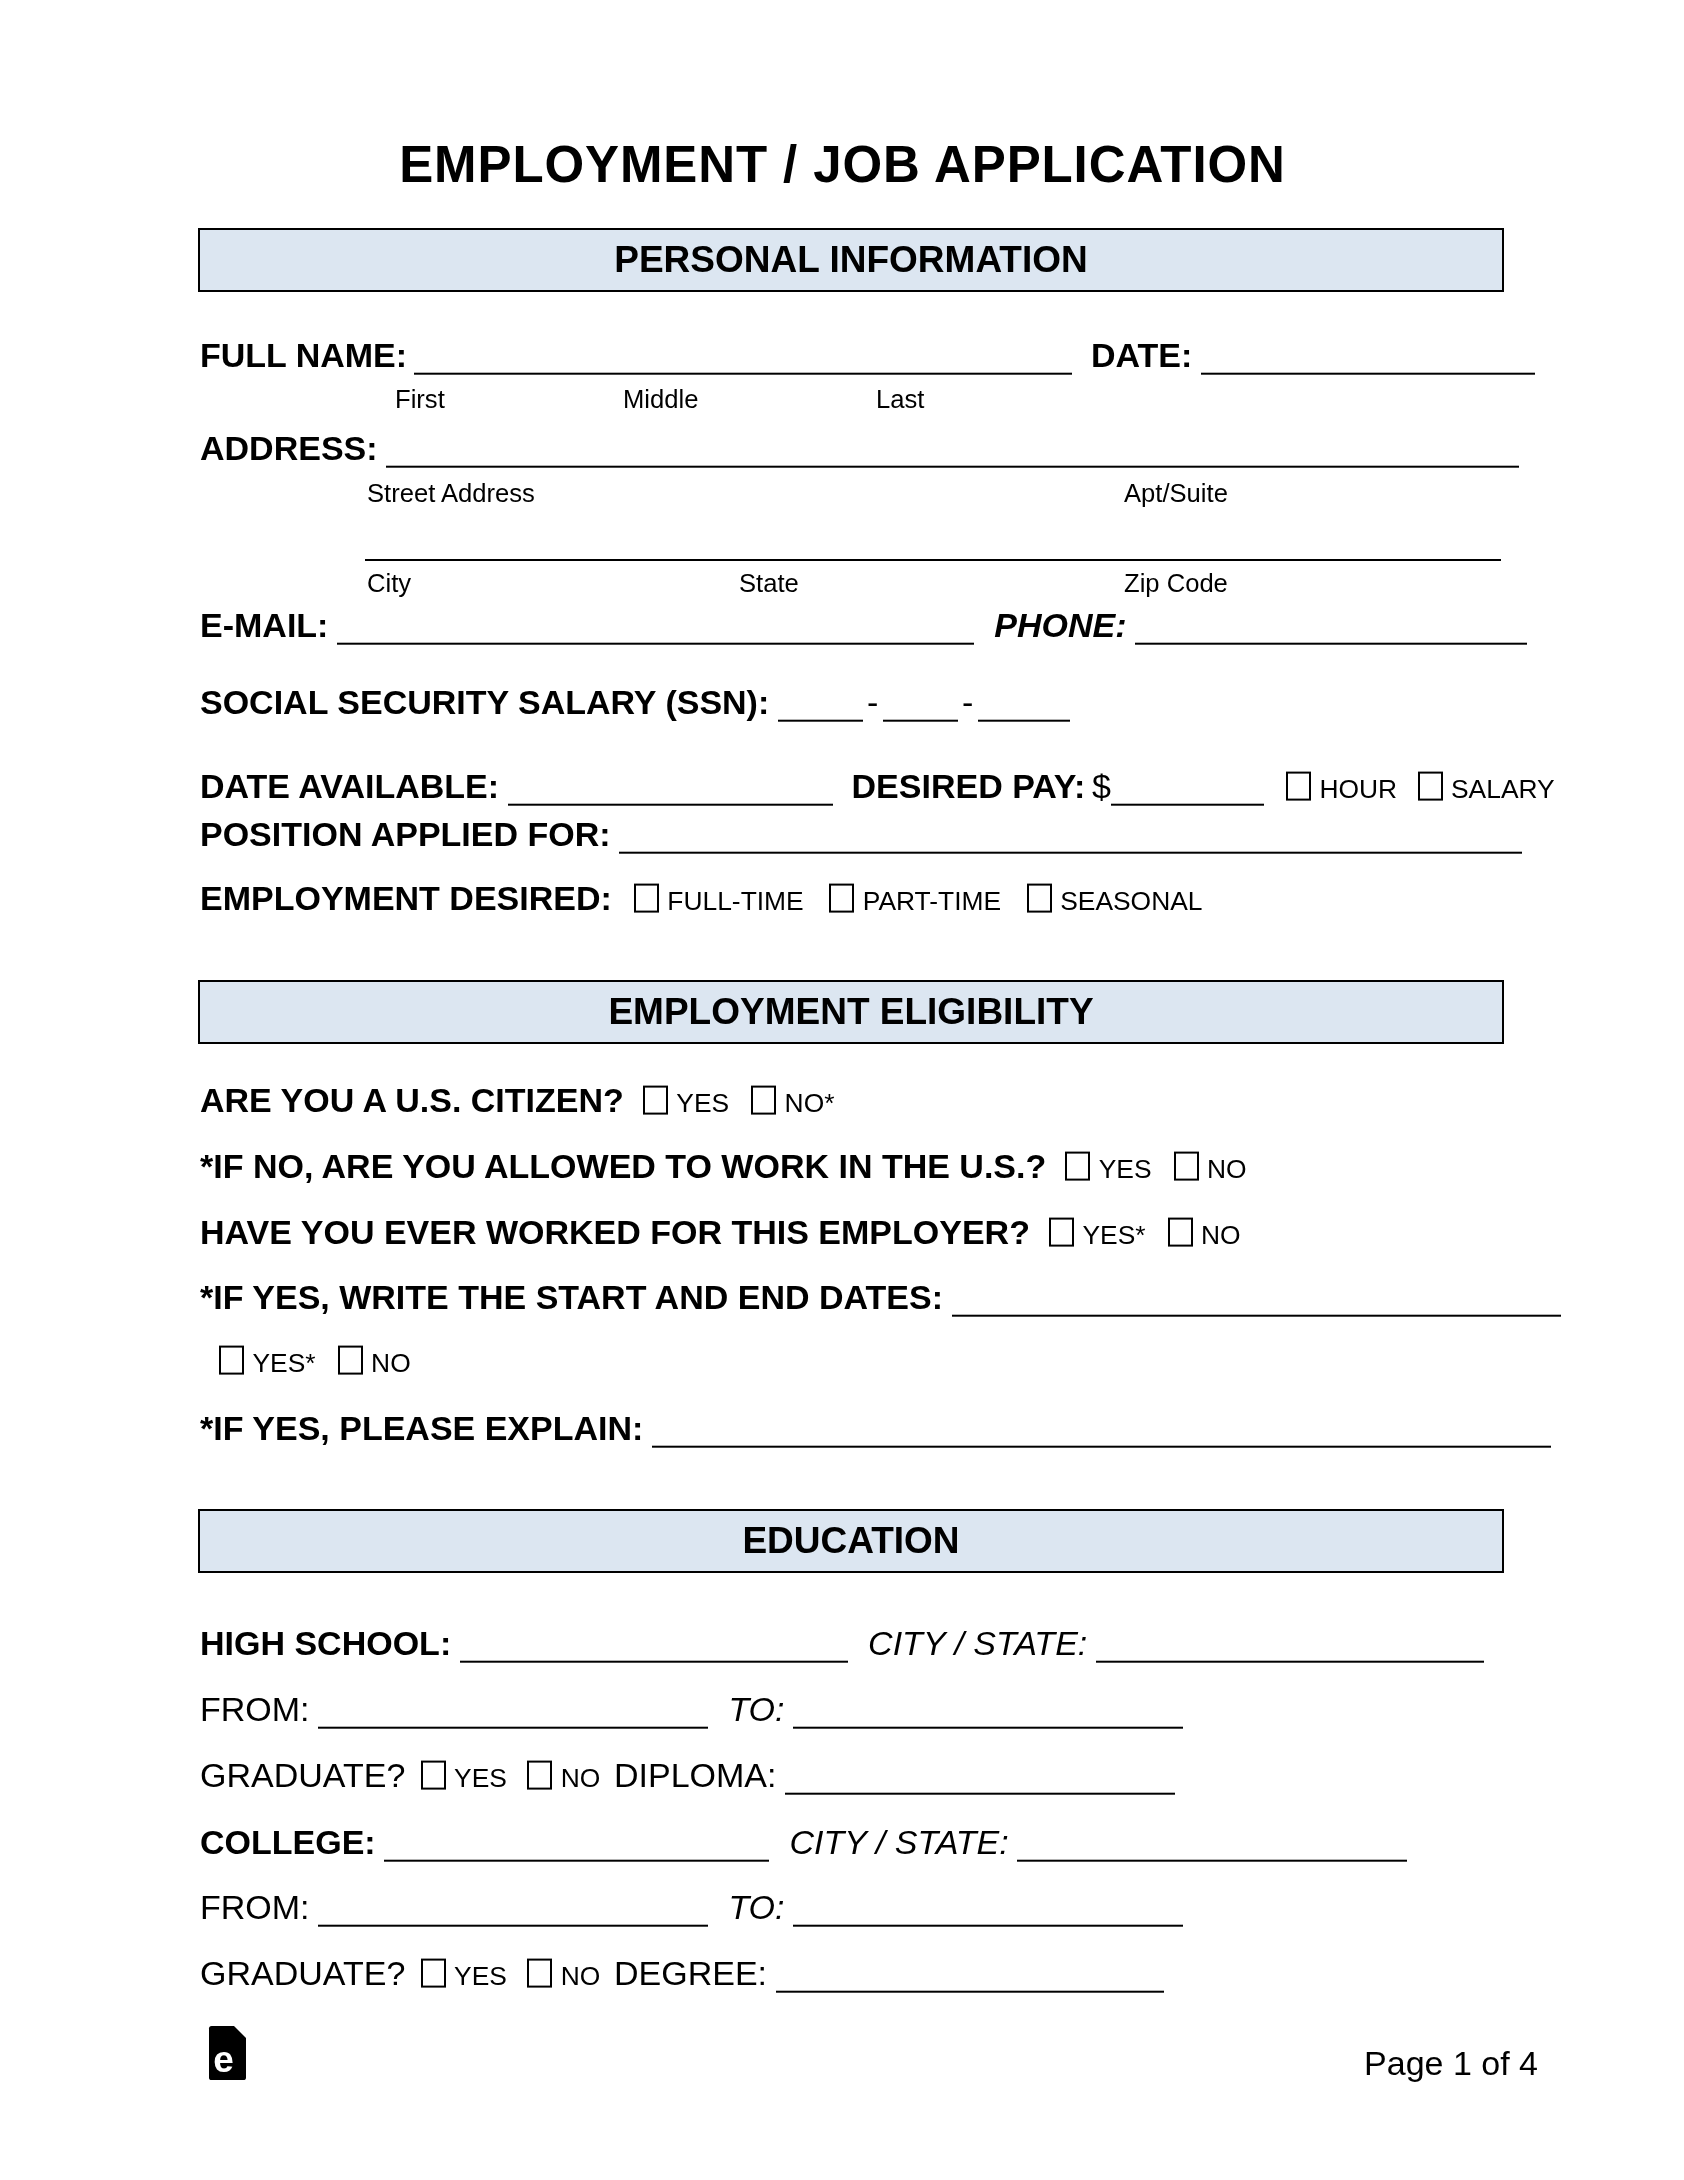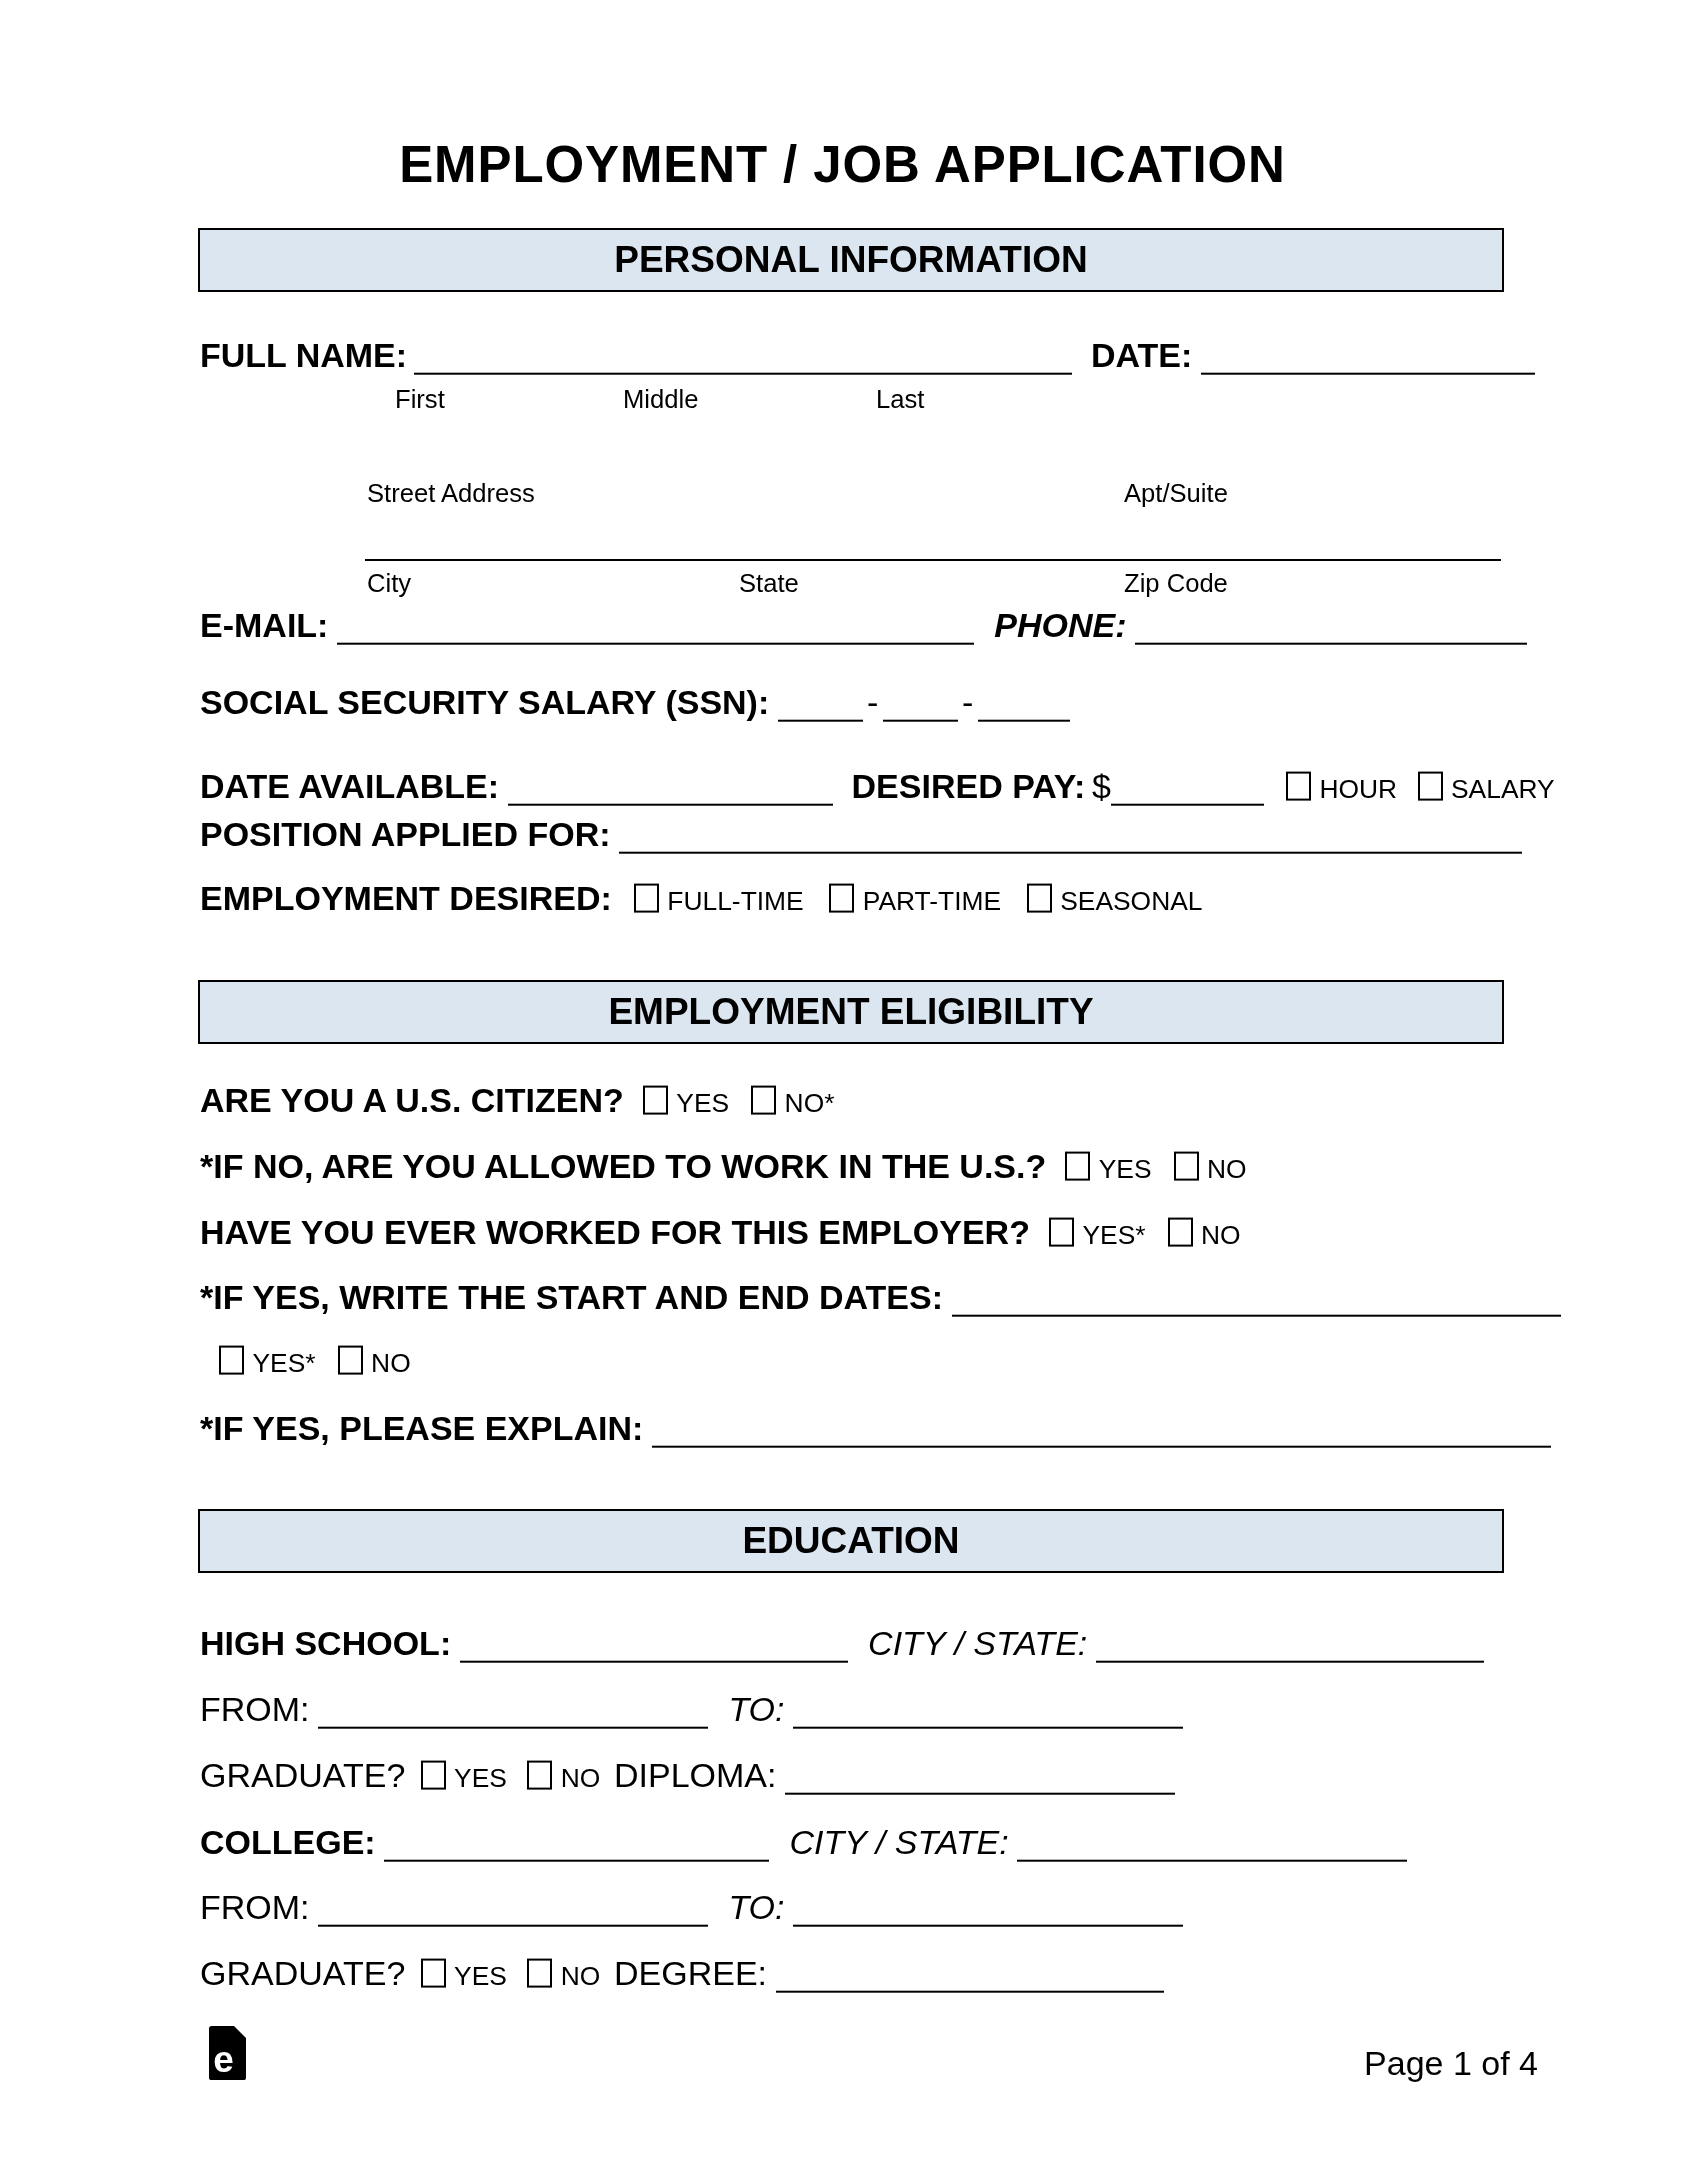--- a/index.html
+++ b/index.html
@@ -44,20 +44,24 @@
   <div class="row" style="top:336px">
     <span class="b">FULL NAME:</span>
     <span class="uline ml8" style="width:658px"></span>
     <span class="b ml22">DATE:</span>
     <span class="uline ml10" style="width:334px"></span>
   </div>
   <span class="sub" style="top:385px;left:395px">First</span>
   <span class="sub" style="top:385px;left:623px">Middle</span>
   <span class="sub" style="top:385px;left:876px">Last</span>
 
+  <div class="row" style="top:429px">
+    <span class="b">ADDRESS:</span>
+    <span class="uline ml10" style="width:1133px"></span>
+  </div>
   <span class="sub" style="top:479px;left:367px">Street Address</span>
   <span class="sub" style="top:479px;left:1124px">Apt/Suite</span>
 
   <div class="lineonly" style="left:365px;top:521px;width:1136px"></div>
   <span class="sub" style="top:569px;left:367px">City</span>
   <span class="sub" style="top:569px;left:739px">State</span>
   <span class="sub" style="top:569px;left:1124px">Zip Code</span>
 
   <div class="row" style="top:606px">
     <span class="b">E-MAIL:</span>

